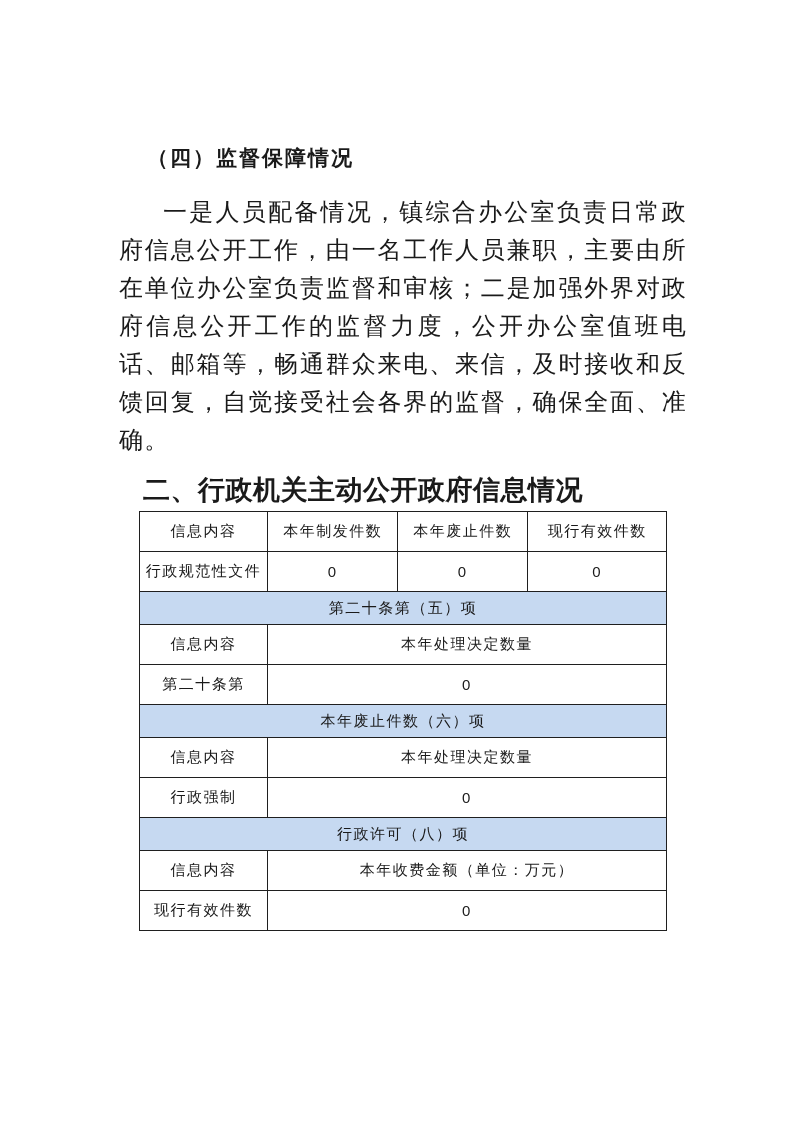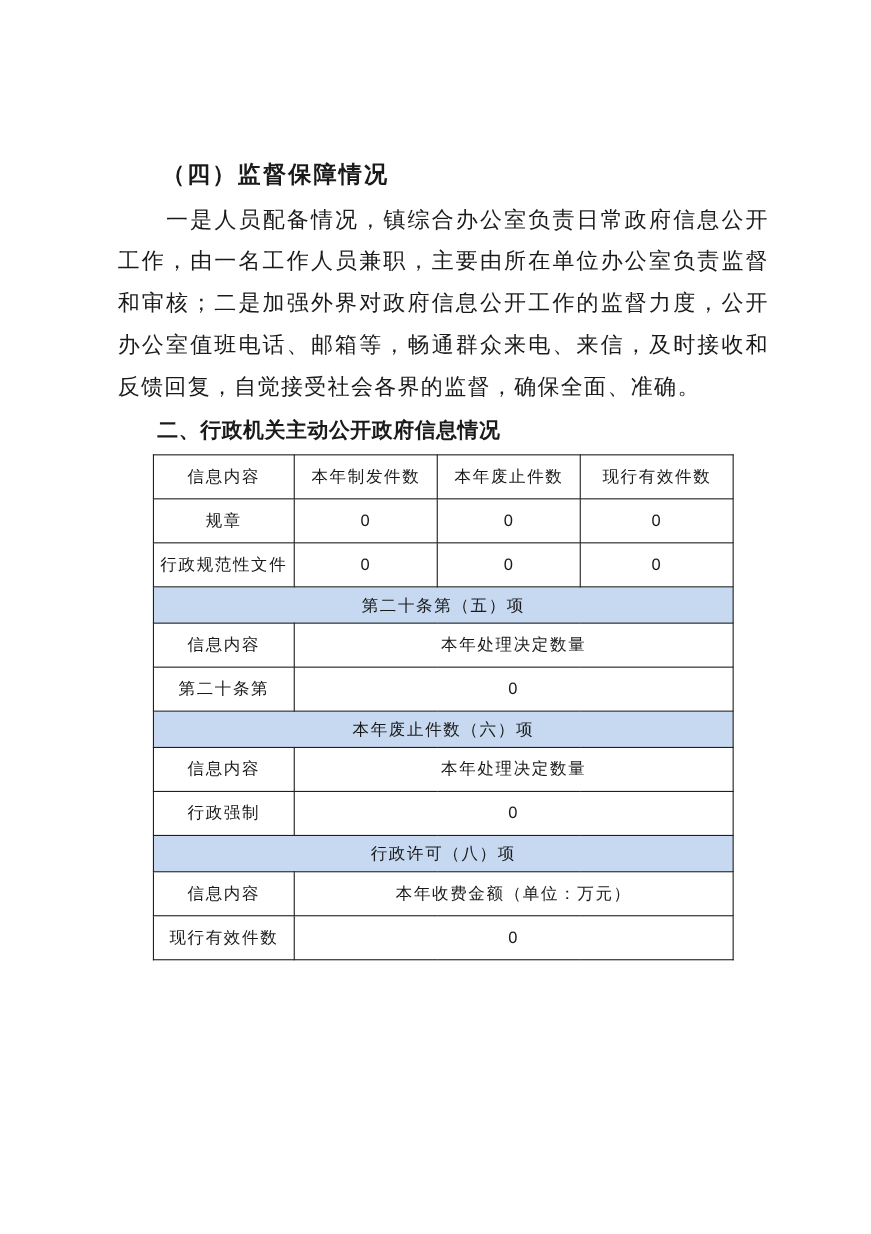--- a/index.html
+++ b/index.html
@@ -28,30 +28,30 @@
   }
   .h-sub{
     font-size:21px;
     font-weight:bold;
     line-height:38px;
     letter-spacing:2px;
     text-indent:44px;
     margin:0;
   }
   .body-par{
-    font-size:20px;
+    font-size:24px;
     line-height:38px;
     letter-spacing:1.2px;
     text-align:justify;
     text-indent:44px;
-    margin:4px;
+    margin:16px;
   }
   .h-main{
     font-family:"Liberation Sans","DejaVu Sans",sans-serif;
-    font-size:19px;
+    font-size:27px;
     font-weight:bold;
     line-height:30px;
     letter-spacing:0.5px;
     text-indent:40px;
     margin:6px 0 0 0;
   }
   table.disclosure{
     margin:6px 0 0 36px;
     width:528px;
     border-collapse:collapse;
@@ -93,26 +93,20 @@
           <col style="width: 26.3%;">
         </colgroup>
       <tbody>
           <tr>
             <td>信息内容</td>
             <td>本年制发件数</td>
             <td>本年废止件数</td>
             <td>现行有效件数</td>
           </tr>
           <tr>
-            <td>规章</td>
-            <td>0</td>
-            <td>0</td>
-            <td>0</td>
-          </tr>
-          <tr>
             <td>行政规范性文件</td>
             <td>0</td>
             <td>0</td>
             <td>0</td>
           </tr>
           <tr>
             <td colspan="4" class="banner">第二十条第（五）项</td>
           </tr>
           <tr>
             <td>信息内容</td>

